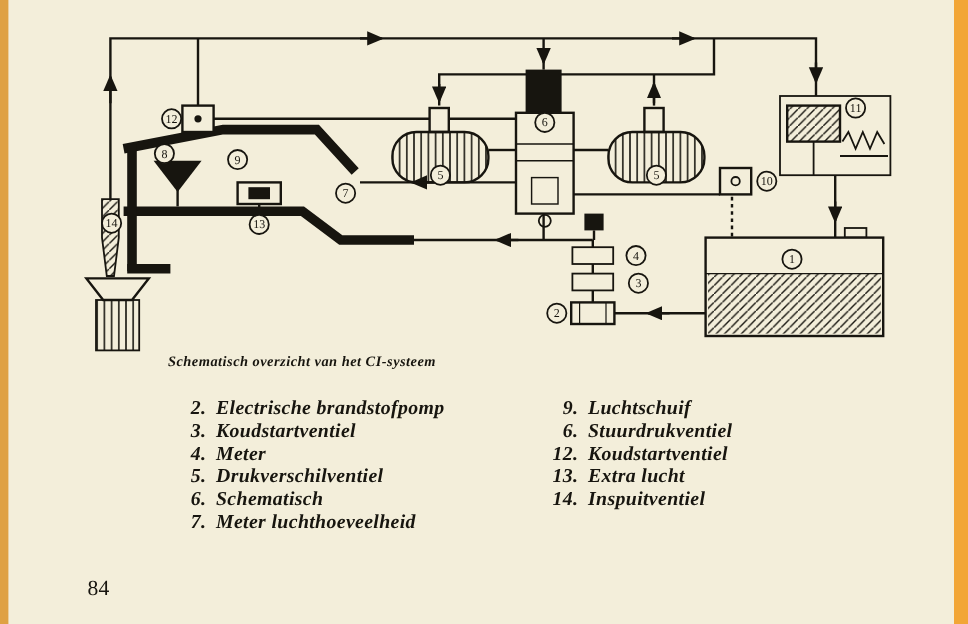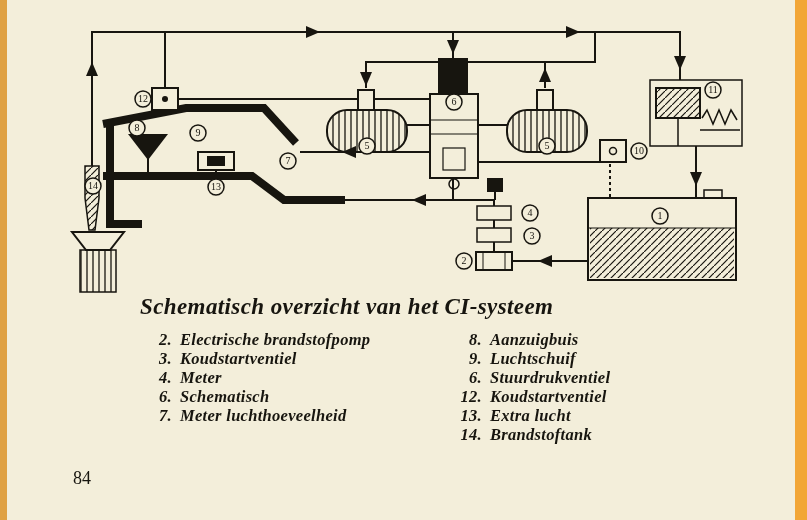--- a/index.html
+++ b/index.html
@@ -15,29 +15,29 @@
   .edge{position:absolute;top:0;bottom:0;}
   .edge.left{left:0;width:7px;background:var(--edge-left);}
   .edge.right{right:0;width:12px;background:var(--edge-right);}
   .diagram{position:absolute;left:0;top:0;width:807px;height:300px;
     color:var(--ink); stroke:var(--ink); fill:none;}
   .callout circle{fill:#f3eeda;stroke:var(--ink);stroke-width:1.5;}
   .callout text{fill:var(--ink);stroke:none;
     font:10px "Liberation Serif", serif;text-anchor:middle;}
   .caption{
     position:absolute;left:140px;top:294px;
-    font-size:23px;font-style:italic;font-weight:bold;letter-spacing:.4px;
+    font-size:12px;font-style:italic;font-weight:bold;letter-spacing:.4px;
   }
   .legend-col{position:absolute;top:330px;font-size:16.5px;
     font-style:italic;font-weight:bold;letter-spacing:.3px;}
   .legend-col.colL{left:142px;}
   .legend-col.colR{left:452px;}
   .legend-item{height:19px;line-height:19px;white-space:nowrap;}
   .legend-item .n{display:inline-block;width:30px;text-align:right;margin-right:8px;}
-  .page-number{position:absolute;left:73px;top:468px;font-size:18px;}
+  .page-number{position:absolute;left:73px;top:480px;font-size:18px;}
 </style>
 </head>
 <body>
 
 <div class="edge left"></div>
 <div class="edge right"></div>
 
 <svg class="diagram" viewBox="0 0 807 300" xmlns="http://www.w3.org/2000/svg">
   <defs>
     <marker id="arr" markerWidth="9" markerHeight="9" refX="6" refY="3" orient="auto">
@@ -224,26 +224,26 @@
       </g>
   </g>
 </svg>
 
 <div class="caption">Schematisch overzicht van het CI-systeem</div>
 
 <div class="legend-col colL">
   <div class="legend-item"><span class="n">2.</span><span class="t">Electrische brandstofpomp</span></div>
   <div class="legend-item"><span class="n">3.</span><span class="t">Koudstartventiel</span></div>
   <div class="legend-item"><span class="n">4.</span><span class="t">Meter</span></div>
+  <div class="legend-item"><span class="n">5.</span><span class="t">Drukverschilventiel</span></div>
   <div class="legend-item"><span class="n">6.</span><span class="t">Schematisch</span></div>
   <div class="legend-item"><span class="n">7.</span><span class="t">Meter luchthoeveelheid</span></div>
 </div>
 
 <div class="legend-col colR">
-  <div class="legend-item"><span class="n">8.</span><span class="t">Aanzuigbuis</span></div>
   <div class="legend-item"><span class="n">9.</span><span class="t">Luchtschuif</span></div>
   <div class="legend-item"><span class="n">6.</span><span class="t">Stuurdrukventiel</span></div>
   <div class="legend-item"><span class="n">12.</span><span class="t">Koudstartventiel</span></div>
   <div class="legend-item"><span class="n">13.</span><span class="t">Extra lucht</span></div>
-  <div class="legend-item"><span class="n">14.</span><span class="t">Brandstoftank</span></div>
+  <div class="legend-item"><span class="n">14.</span><span class="t">Inspuitventiel</span></div>
 </div>
 
 <div class="page-number">84</div>
 
 </body></html>

